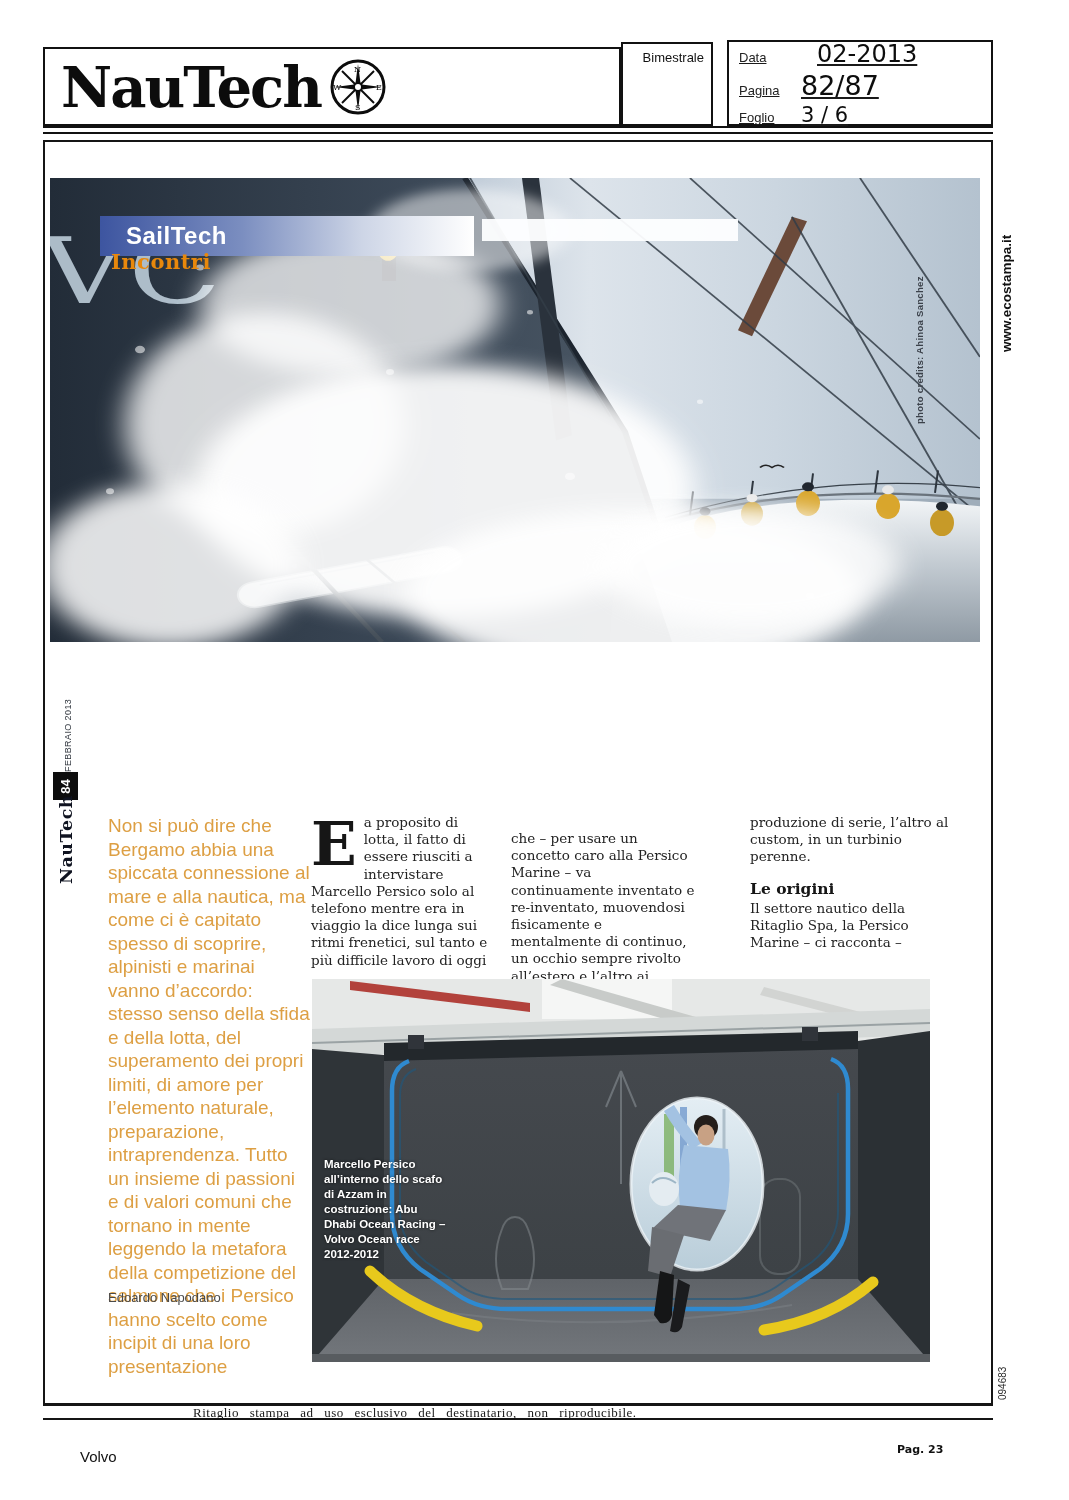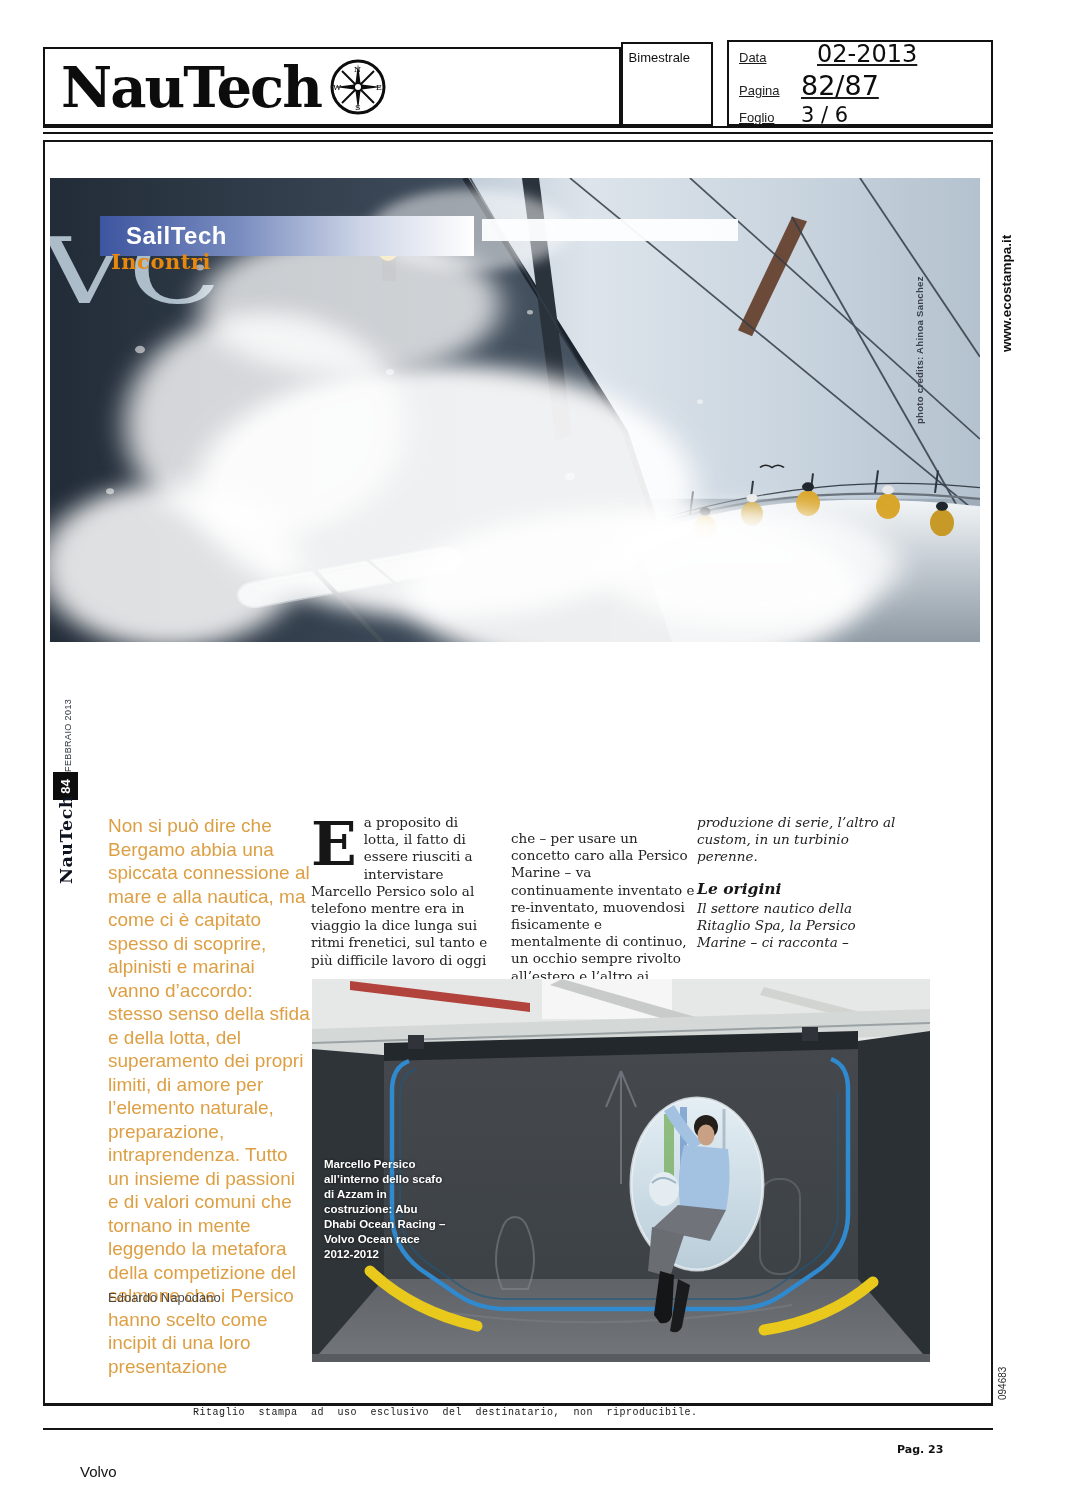--- a/index.html
+++ b/index.html
@@ -6,21 +6,21 @@
   .page{position:relative;width:1069px;height:1500px;background:#ffffff;overflow:hidden;
         font-family:"Liberation Sans",sans-serif;color:#1a1a1a;}
   .abs{position:absolute;}
   .vtext{position:absolute;transform:rotate(-90deg);transform-origin:0 0;white-space:nowrap;}
 
   
   .logo-box{left:43px;top:47px;width:578px;height:79px;border:2px solid #111;box-sizing:border-box;
             display:flex;align-items:center;padding-left:16px;gap:6px;}
   .logo-text{font-family:"DejaVu Serif",serif;font-weight:bold;font-size:56px;letter-spacing:-2px;color:#0c0c0c;line-height:1;}
   .bimestrale-box{left:621px;top:42px;width:92px;height:84px;border:2px solid #111;box-sizing:border-box;
-                  text-align:right;padding:6px 21px 0 0;font-size:13px;color:#111;}
+                  text-align:right;padding:6px 7px 0 0;font-size:13px;color:#111;}
   .info-box{left:727px;top:40px;width:266px;height:86px;border:2px solid #111;box-sizing:border-box;
             display:flex;flex-direction:column;justify-content:center;gap:2px;padding:4px 0;}
   .info-row{display:flex;align-items:baseline;text-decoration:underline;}
   .info-label{flex:0 0 62px;padding-left:10px;font-size:13px;color:#222;}
   .info-value{font-family:"DejaVu Sans",sans-serif;color:#0d0d0d;}
   .iv0{font-size:24px;margin-left:16px;}
   .iv1{font-size:27px;}
   .iv2{font-size:21px;}
   .dbl-line{left:43px;top:126px;width:950px;height:4px;border-top:2px solid #111;border-bottom:2px solid #111;}
 
@@ -45,37 +45,37 @@
   .page-num-box{left:53px;top:772px;width:25px;height:28px;background:#0d0d0d;display:flex;align-items:center;justify-content:center;}
   .page-num-box span{display:block;transform:rotate(-90deg);color:#fff;font-weight:bold;font-size:13px;}
   .nautech-side{left:56px;top:884px;font-family:"DejaVu Serif",serif;font-weight:bold;font-size:17.5px;color:#0f1320;letter-spacing:0.5px;}
 
   
   .intro{left:108px;top:814px;width:202px;font-size:19px;line-height:23.5px;color:#dd9f43;}
   .author{left:108px;top:1290px;font-size:13px;color:#4a4a4a;}
   .bodycol{font-family:"DejaVu Serif",serif;font-size:13.5px;line-height:17.2px;color:#232323;}
   .col1{left:311px;top:814px;width:184px;}
   .col2{left:511px;top:814px;width:184px;margin-top:16px;}
-  .col3{left:697px;top:814px;width:208px;font-style:italic;}
+  .col3{left:750px;top:814px;width:208px;}
   .dropcap{float:left;font-family:"DejaVu Serif",serif;font-weight:bold;font-size:60px;line-height:50px;
            margin:5px 7px 0 0;color:#161616;}
   .subhead{font-family:"DejaVu Serif",serif;font-weight:bold;font-size:15.5px;color:#161616;margin:14px 0 3px 0;}
 
   
   .photo2{left:312px;top:979px;width:618px;height:383px;overflow:hidden;}
   .photo2 svg{display:block;width:100%;height:100%;}
   .photo2-caption{left:324px;top:1157px;width:124px;color:#ffffff;font-weight:bold;font-size:11.5px;line-height:15px;
                   text-shadow:0 0 3px rgba(0,0,0,0.7);}
 
   
   .code-vert{left:997px;top:1400px;font-size:10px;color:#2a2a2a;}
-  .footer-strip{left:43px;top:1404px;width:950px;height:26px;border-top:2px solid #151515;border-bottom:2px solid #151515;
-                box-sizing:border-box;font-family:Liberation Mono, monospace;font-size:10px;line-height:14px;
+  .footer-strip{left:43px;top:1404px;width:950px;height:16px;border-top:2px solid #151515;border-bottom:2px solid #151515;
+                box-sizing:border-box;font-family:Liberation Serif, serif;font-size:13px;line-height:14px;
                 padding-left:150px;word-spacing:7px;letter-spacing:0.5px;color:#181818;}
-  .client{left:80px;top:1448px;font-size:15px;color:#111;margin-top:15px;}
+  .client{left:80px;top:1448px;font-size:15px;color:#111;}
   .page-ref{left:897px;top:1443px;font-size:11px;font-weight:bold;font-family:"DejaVu Sans",sans-serif;color:#111;}
 </style>
 </head>
 <body>
 
 <div class="page">
 
   <div class="abs logo-box">
     <div class="logo-text">NauTech</div>
     <svg width="62" height="62" viewBox="0 0 62 62">

